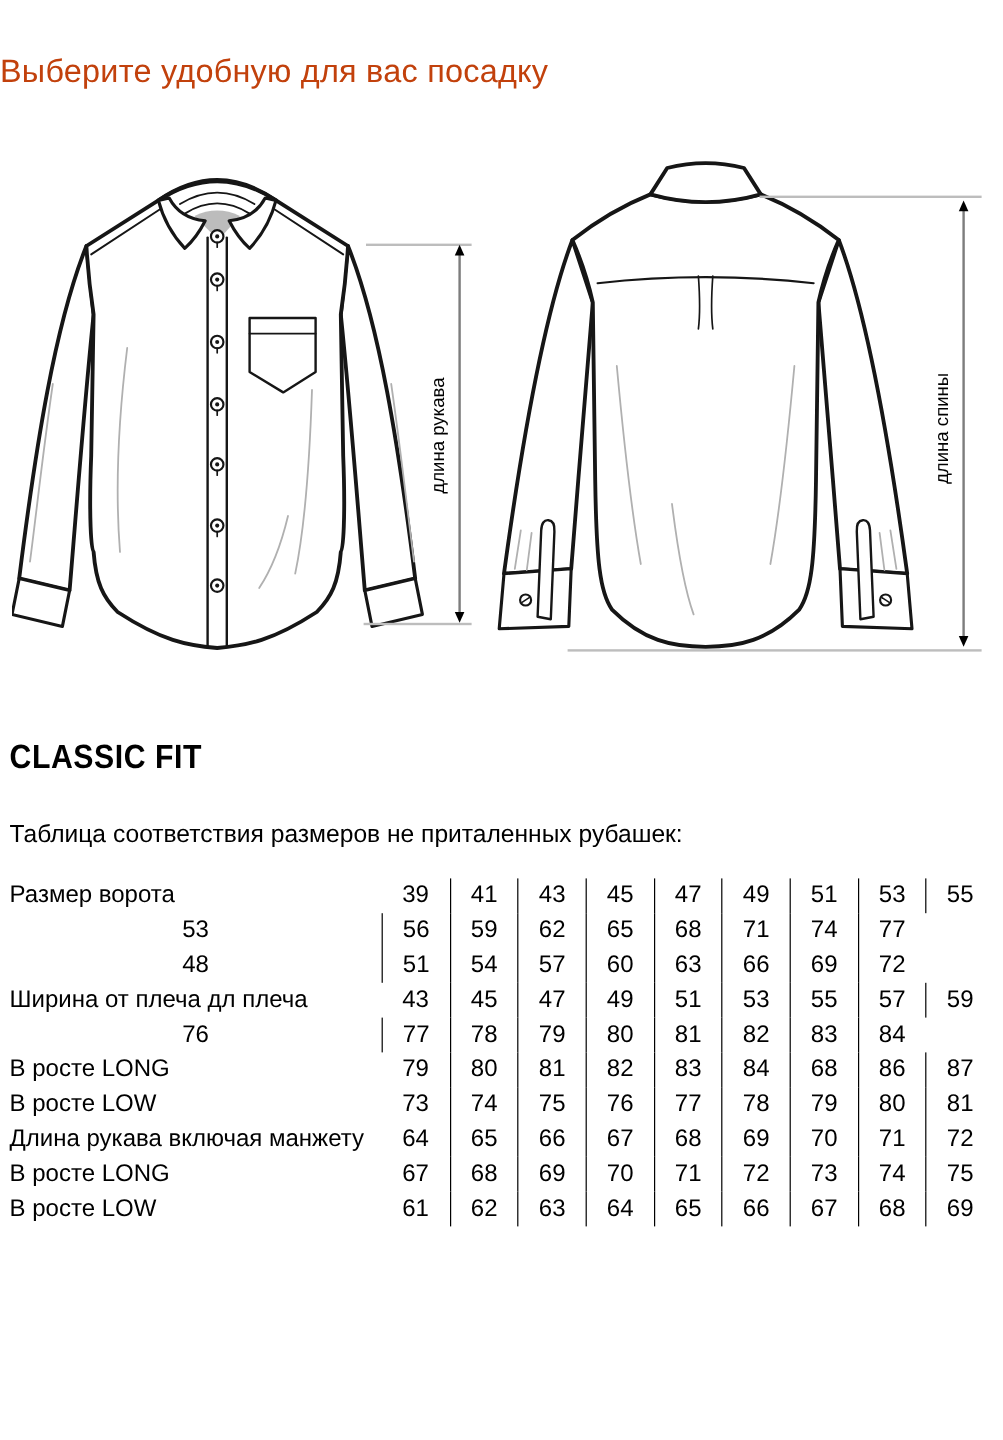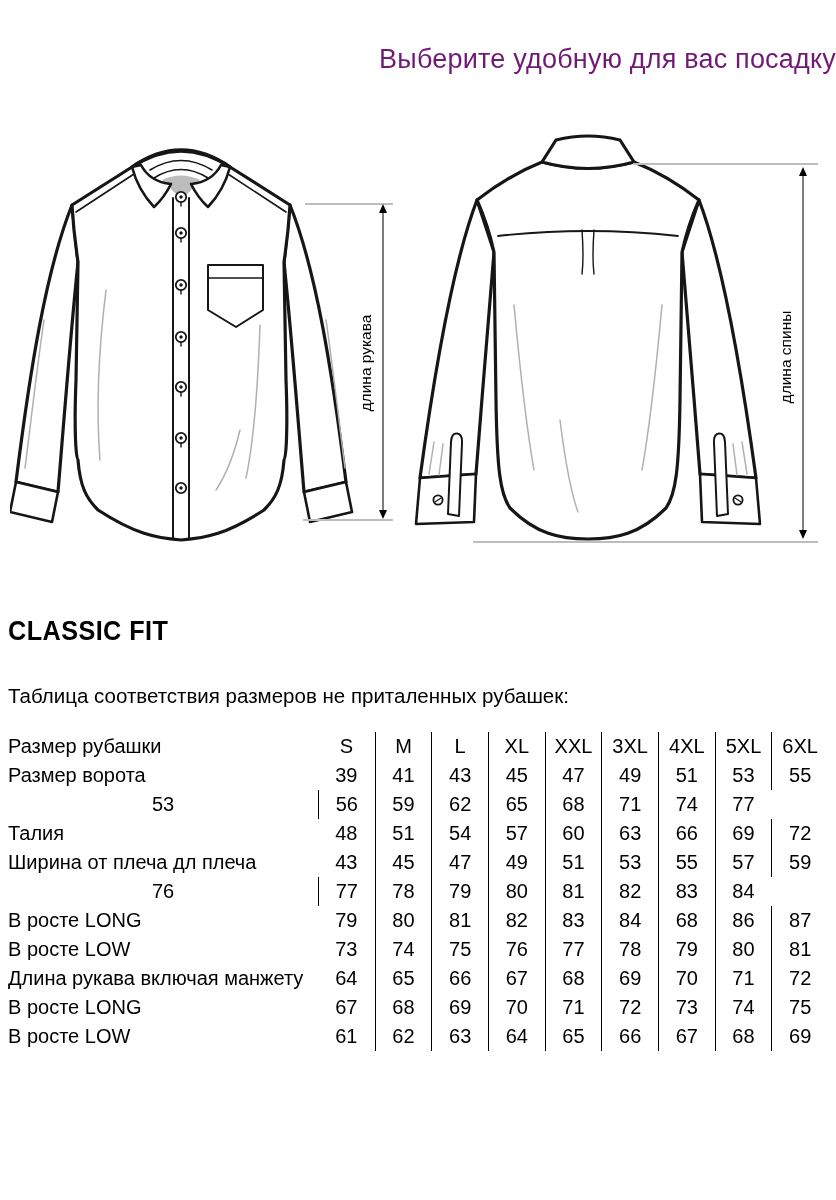--- a/index.html
+++ b/index.html
@@ -4,21 +4,21 @@
 <style>
   * { margin:0; padding:0; box-sizing:border-box; }
   html,body { background:#ffffff; }
   body {
     width:836px; height:1200px; position:relative;
     font-family:"Liberation Sans", sans-serif; color:#000;
     overflow:hidden;
   }
   .page-title {
     position:absolute; top:44px; left:0; width:836px;
-    text-align:right; font-size:27px; letter-spacing:.2px; color:#701a75;
+    text-align:left; font-size:27px; letter-spacing:.2px; color:#c2410c;
   }
   .shirt-svg { position:absolute; }
   .svg-front { left:10px; top:130px; }
   .svg-back  { left:410px; top:130px; }
 
   
   .dim-line { position:absolute; width:2px; background:#7d7d7d; }
   .dim-tick { position:absolute; height:2px; background:#bdbdbd; }
   .ah { position:absolute; width:0; height:0;
         border-left:4px solid transparent; border-right:4px solid transparent; }
@@ -174,32 +174,20 @@
   <div class="ah ah-up" style="left:799px; top:167px;"></div>
   <div class="ah ah-down" style="left:799px; top:530px;"></div>
   <div class="vlabel" style="left:786px; top:357px;">длина спины</div>
 </div>
 
 <div class="section-heading">CLASSIC FIT</div>
 <div class="table-subtitle">Таблица соответствия размеров не приталенных рубашек:</div>
 
 <div class="size-table">
     <div class="trow">
-      <div class="tlabel">Размер рубашки</div>
-      <div class="tcell">S</div>
-      <div class="tcell sep">M</div>
-      <div class="tcell sep">L</div>
-      <div class="tcell sep">XL</div>
-      <div class="tcell sep">XXL</div>
-      <div class="tcell sep">3XL</div>
-      <div class="tcell sep">4XL</div>
-      <div class="tcell sep">5XL</div>
-      <div class="tcell sep">6XL</div>
-    </div>
-    <div class="trow">
       <div class="tlabel">Размер ворота</div>
       <div class="tcell">39</div>
       <div class="tcell sep">41</div>
       <div class="tcell sep">43</div>
       <div class="tcell sep">45</div>
       <div class="tcell sep">47</div>
       <div class="tcell sep">49</div>
       <div class="tcell sep">51</div>
       <div class="tcell sep">53</div>
       <div class="tcell sep">55</div>
@@ -209,21 +197,20 @@
       <div class="tcell sep">56</div>
       <div class="tcell sep">59</div>
       <div class="tcell sep">62</div>
       <div class="tcell sep">65</div>
       <div class="tcell sep">68</div>
       <div class="tcell sep">71</div>
       <div class="tcell sep">74</div>
       <div class="tcell sep">77</div>
     </div>
     <div class="trow">
-      <div class="tlabel">Талия</div>
       <div class="tcell">48</div>
       <div class="tcell sep">51</div>
       <div class="tcell sep">54</div>
       <div class="tcell sep">57</div>
       <div class="tcell sep">60</div>
       <div class="tcell sep">63</div>
       <div class="tcell sep">66</div>
       <div class="tcell sep">69</div>
       <div class="tcell sep">72</div>
     </div>

